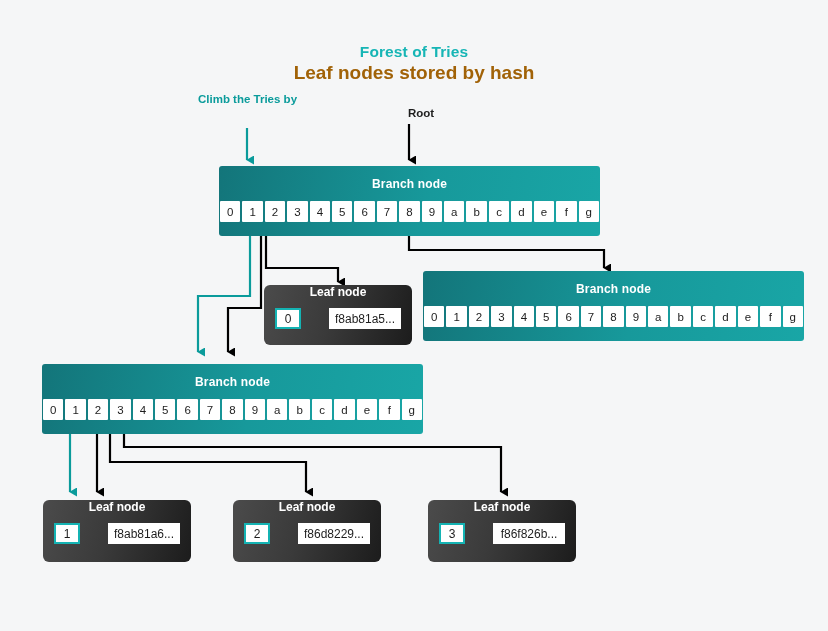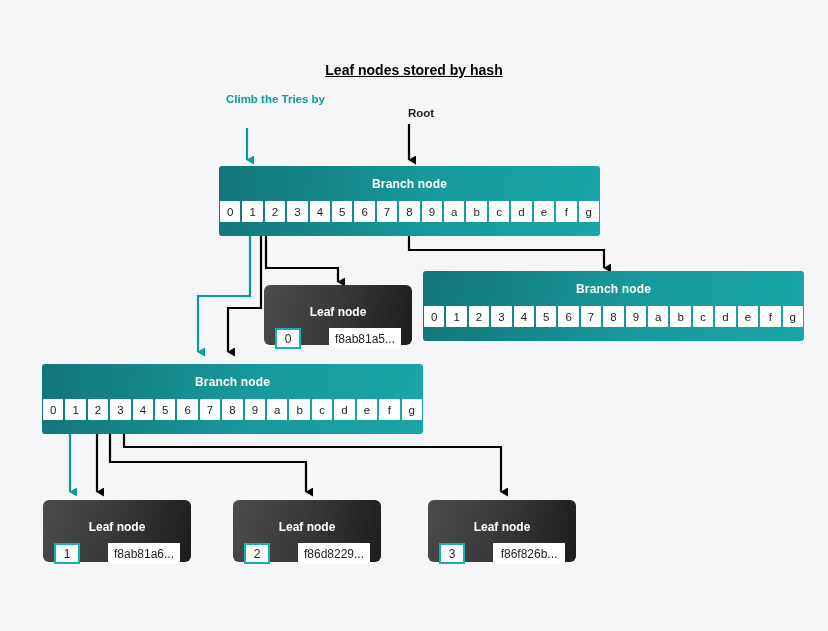--- a/index.html
+++ b/index.html
@@ -28,35 +28,34 @@
     color: #16b5b5;
     font-size: 15.5px;
     font-weight: bold;
     letter-spacing: 0.1px;
   }
   .subtitle {
     position: absolute;
     left: 0;
     right: 0;
     text-align: center;
-    color: #000000;
-    font-size: 14px;
-    font-weight: bold;
-    text-decoration: underline;
+    color: #a16207;
+    font-size: 19px;
+    font-weight: bold;
   }
 
   
   .annot {
     position: absolute;
     text-align: center;
     font-size: 11.5px;
     font-weight: bold;
     line-height: 15px;
   }
-  .annot.teal { color: #0a9b9b; text-align: right; }
+  .annot.teal { color: #0a9b9b; }
   .annot.dark { color: #1d1d1d; }
 
   
   .branch {
     position: absolute;
     background: linear-gradient(100deg, #13757a 0%, #17999b 55%, #19a6a6 100%);
     border-radius: 3px;
     box-sizing: border-box;
   }
   .branch .branch-title {
@@ -90,21 +89,21 @@
     position: absolute;
     background: linear-gradient(105deg, #4b4b4b 0%, #3a3a3a 45%, #1c1c1c 100%);
     border-radius: 6px;
     box-sizing: border-box;
   }
   .leaf .leaf-title {
     text-align: center;
     color: #ffffff;
     font-size: 12px;
     font-weight: bold;
-    padding-top: 20px;
+    padding-top: 0;
   }
   .leaf-row {
     display: flex;
     align-items: center;
     margin-top: 9px;
     padding: 0 11px;
   }
   .leaf-index {
     width: 26px;
     height: 21px;
@@ -137,20 +136,21 @@
     width: 828px;
     height: 631px;
     pointer-events: none;
   }
 </style>
 </head>
 <body>
 
 <div id="canvas">
 
+  <div class="title" style="top:43px;">Forest of Tries</div>
   <div class="subtitle" style="top:62px;">Leaf nodes stored by hash</div>
 
   <div class="annot teal" style="left:170px; top:92px; width:155px;">
     <div>Climb the Tries by</div>
   </div>
   <div class="annot dark" style="left:390px; top:106px; width:62px;">Root</div>
 
   <svg id="wires" viewBox="0 0 828 631" xmlns="http://www.w3.org/2000/svg">
     <defs>
       <marker id="arrowT" markerWidth="9" markerHeight="9" refX="4.5" refY="7.6" orient="auto" markerUnits="userSpaceOnUse">

